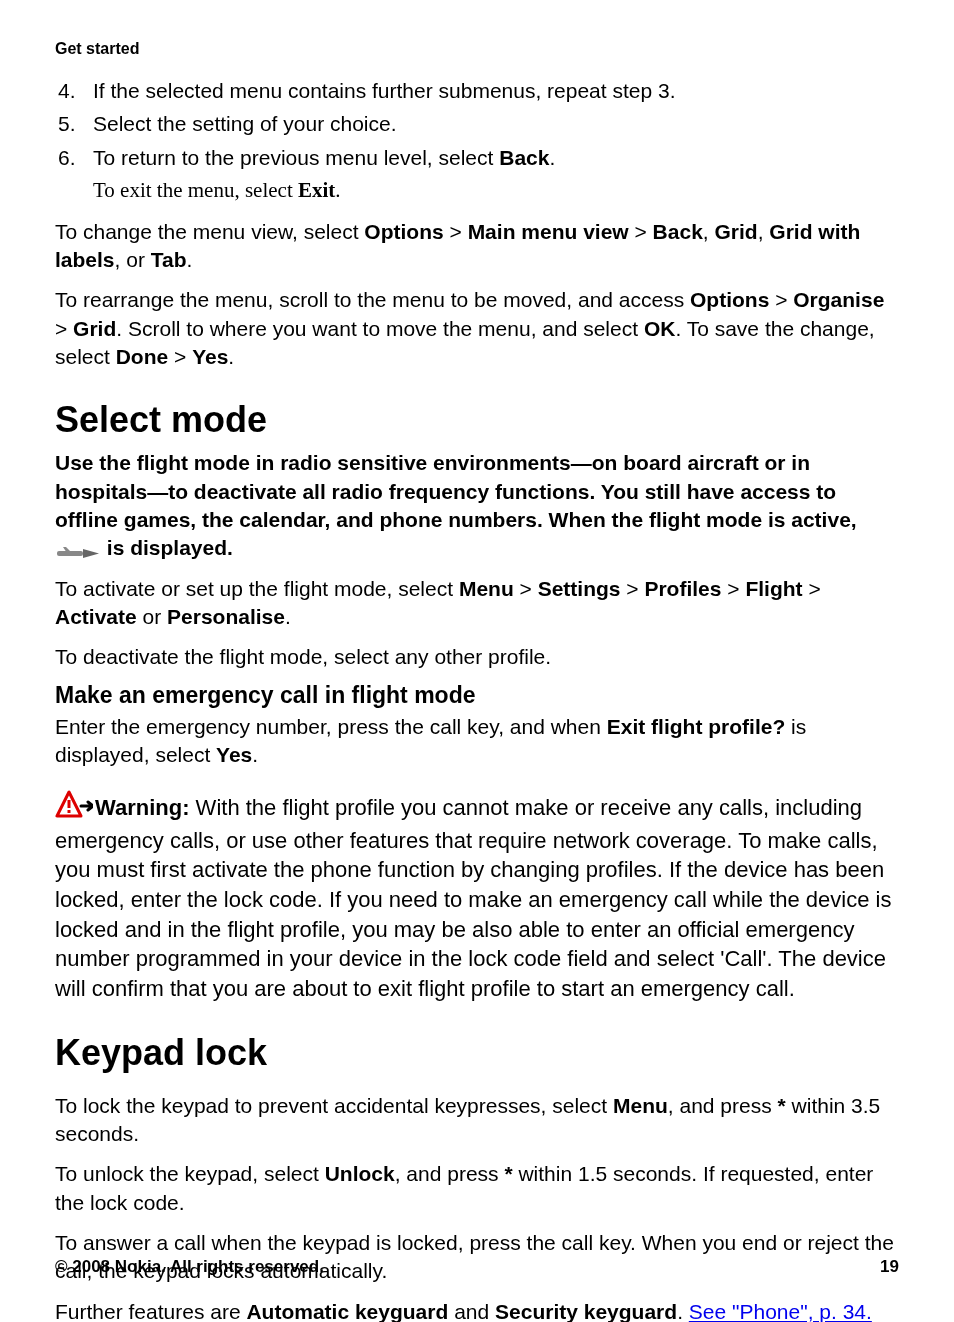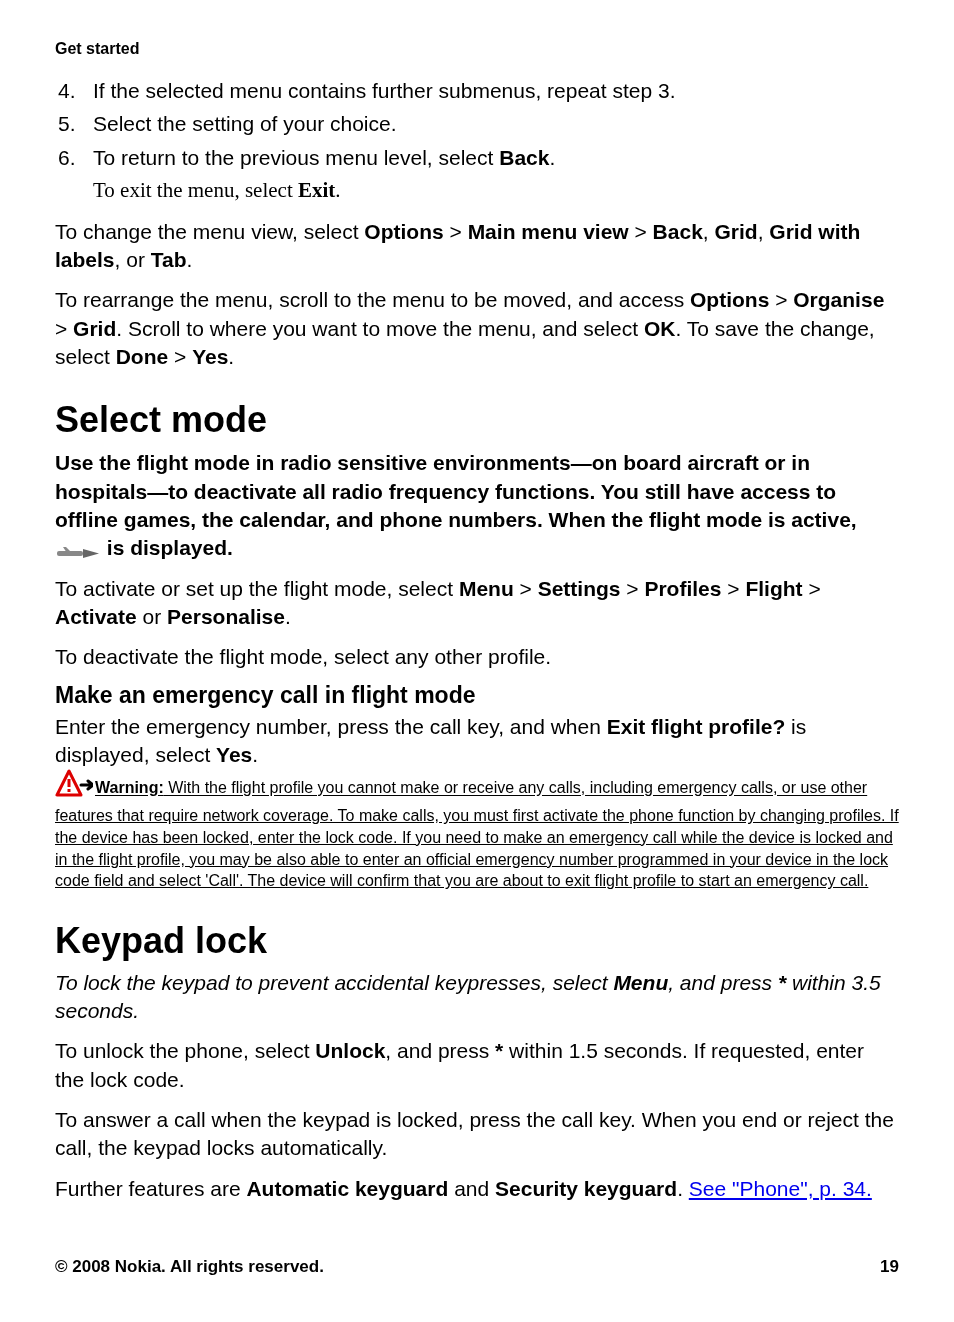--- a/index.html
+++ b/index.html
@@ -64,24 +64,23 @@
     b { font-weight: bold; }
     .plane-icon {
       display: inline-block;
       width: 42px;
       height: 17px;
       vertical-align: middle;
       position: relative;
       margin: 0 2px;
     }
     .warning-block {
-      margin-top: 4px;
-      font-size: 16px;
+      margin-top: 24px;
+      font-size: 22px;
       line-height: 1.35;
-      text-decoration: underline;
     }
     .warning-icon {
       display: inline-block;
       width: 38px;
       height: 32px;
       vertical-align: middle;
       margin-right: 2px;
       position: relative;
       top: -4px;
     }
@@ -147,23 +146,23 @@
 
 <div class="warning-block"><span class="warning-icon"><svg viewBox="0 0 38 32" width="38" height="32">
         <path d="M 14 2 L 2 26 L 26 26 Z" fill="none" stroke="#d00" stroke-width="3" stroke-linejoin="round"></path>
         <rect x="12.5" y="10" width="3" height="8" fill="#d00"></rect>
         <rect x="12.5" y="20" width="3" height="3" fill="#d00"></rect>
         <path d="M 26 16 L 38 16 L 33 12 M 38 16 L 33 20" fill="none" stroke="#000" stroke-width="3" stroke-linecap="round" stroke-linejoin="round"></path>
       </svg></span><b>Warning:</b><span> With the flight profile you cannot make or receive any calls, including emergency calls, or use other features that require network coverage. To make calls, you must first activate the phone function by changing profiles. If the device has been locked, enter the lock code. If you need to make an emergency call while the device is locked and in the flight profile, you may be also able to enter an official emergency number programmed in your device in the lock code field and select 'Call'. The device will confirm that you are about to exit flight profile to start an emergency call.</span></div>
 
 <div class="h1">Keypad lock</div>
 
-<div class="para" style="margin-top:7px;font-style:italic;"><span>To lock the keypad to prevent accidental keypresses, select </span><b>Menu</b><span>, and press </span><b>*</b><span> within 3.5 seconds.</span></div>
+<div class="para" style="margin-top:18px;"><span>To lock the keypad to prevent accidental keypresses, select </span><b>Menu</b><span>, and press </span><b>*</b><span> within 3.5 seconds.</span></div>
 
-<div class="para"><span>To unlock the phone, select </span><b>Unlock</b><span>, and press </span><b>*</b><span> within 1.5 seconds. If requested, enter the lock code.</span></div>
+<div class="para"><span>To unlock the keypad, select </span><b>Unlock</b><span>, and press </span><b>*</b><span> within 1.5 seconds. If requested, enter the lock code.</span></div>
 
 <div class="para">To answer a call when the keypad is locked, press the call key. When you end or reject the call, the keypad locks automatically.</div>
 
 <div class="para"><span>Further features are </span><b>Automatic keyguard</b><span> and </span><b>Security keyguard</b><span>. </span><span class="link">See "Phone", p. 34.</span></div>
 
 <div class="footer">
   <span>© 2008 Nokia. All rights reserved.</span>
   <span>19</span>
 </div>
 

